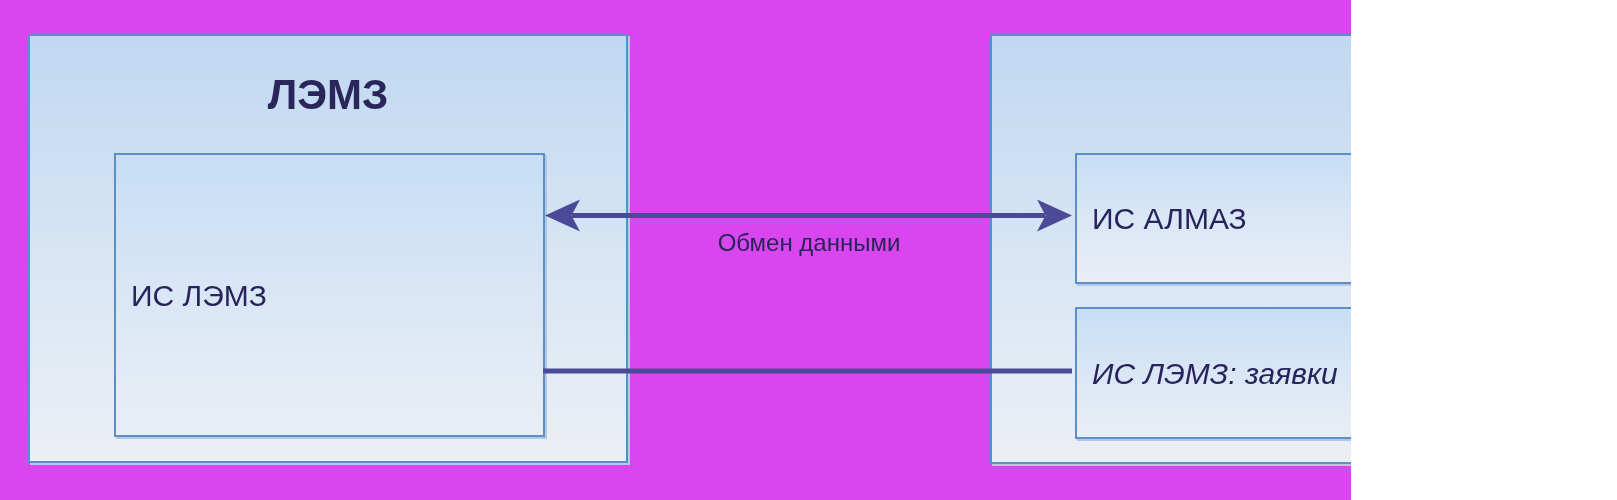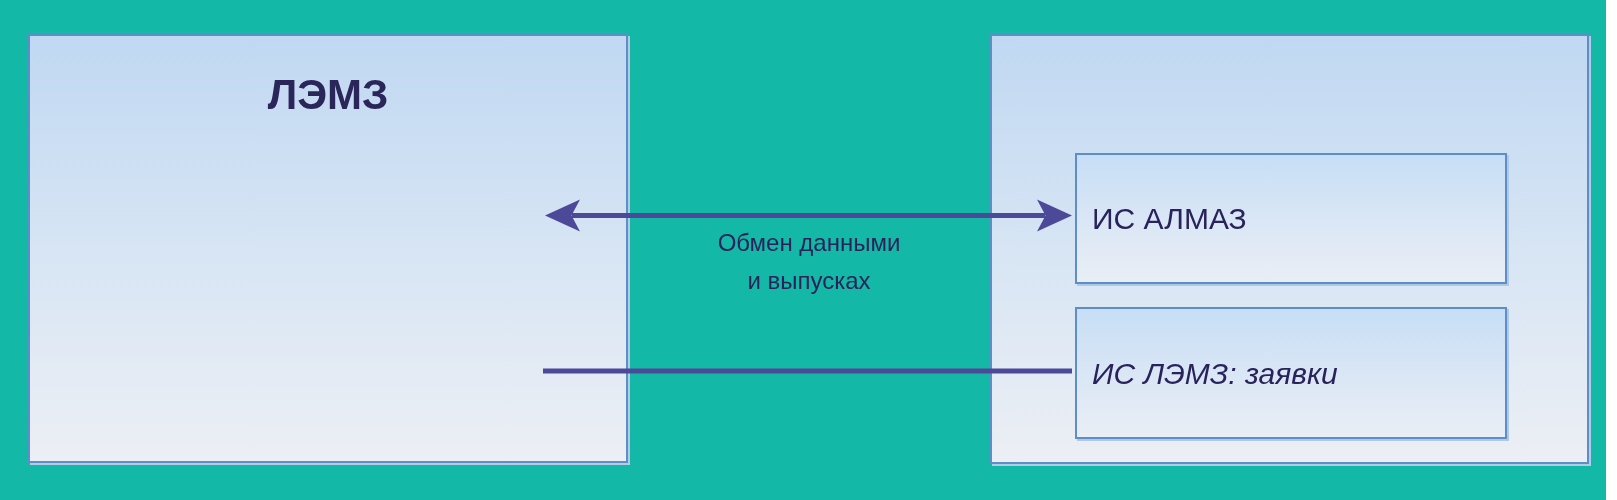--- a/index.html
+++ b/index.html
@@ -3,23 +3,23 @@
 <meta charset="utf-8">
 <style>
   html, body {
     margin: 0;
     padding: 0;
     background: #ffffff;
     font-family: "Liberation Sans", sans-serif;
   }
   .canvas {
     position: relative;
-    width: 1606px;
+    width: 1351px;
     height: 500px;
-    background: #14b8a6;
+    background: #d946ef;
     overflow: hidden;
   }
   .outer-box {
     position: absolute;
     box-sizing: border-box;
     border: 2px solid #5D8EC7;
     background: linear-gradient(to bottom, #C0D8F2 0%, #D9E6F4 55%, #ECEFF4 100%);
     box-shadow: 2px 2px 0 #B3CBE6;
   }
   .outer-box.left  { left: 28px;  top: 34px; width: 600px; height: 429px; }
@@ -74,20 +74,23 @@
     line-height: 38px;
   }
 </style>
 </head>
 <body>
 
 <div class="canvas">
 
   <section class="outer-box left">
     <div class="group-title">ЛЭМЗ</div>
+    <div class="inner-box lemz-system">
+      <span>ИС ЛЭМЗ</span>
+    </div>
   </section>
 
   <section class="outer-box right">
     <div class="inner-box almaz-system">
       <span>ИС АЛМАЗ</span>
     </div>
     <div class="inner-box almaz-requests">
       <span>
         <span>ИС ЛЭМЗ: заявки</span><br>
       </span>
@@ -98,16 +101,15 @@
     <g>
       <line class="connector-stroke" x1="572" y1="215.5" x2="1045" y2="215.5"></line>
       <polygon class="connector-fill" points="545,215.5 580,199.5 571.5,215.5 580,231.5"></polygon>
       <polygon class="connector-fill" points="1072,215.5 1037,199.5 1045.5,215.5 1037,231.5"></polygon>
     </g>
     <line class="connector-stroke" x1="543" y1="371" x2="1072" y2="371"></line>
   </svg>
 
   <div class="exchange-label">
     <div>Обмен данными</div>
-    <div>и выпусках</div>
   </div>
 
 </div>
 
 </body></html>

